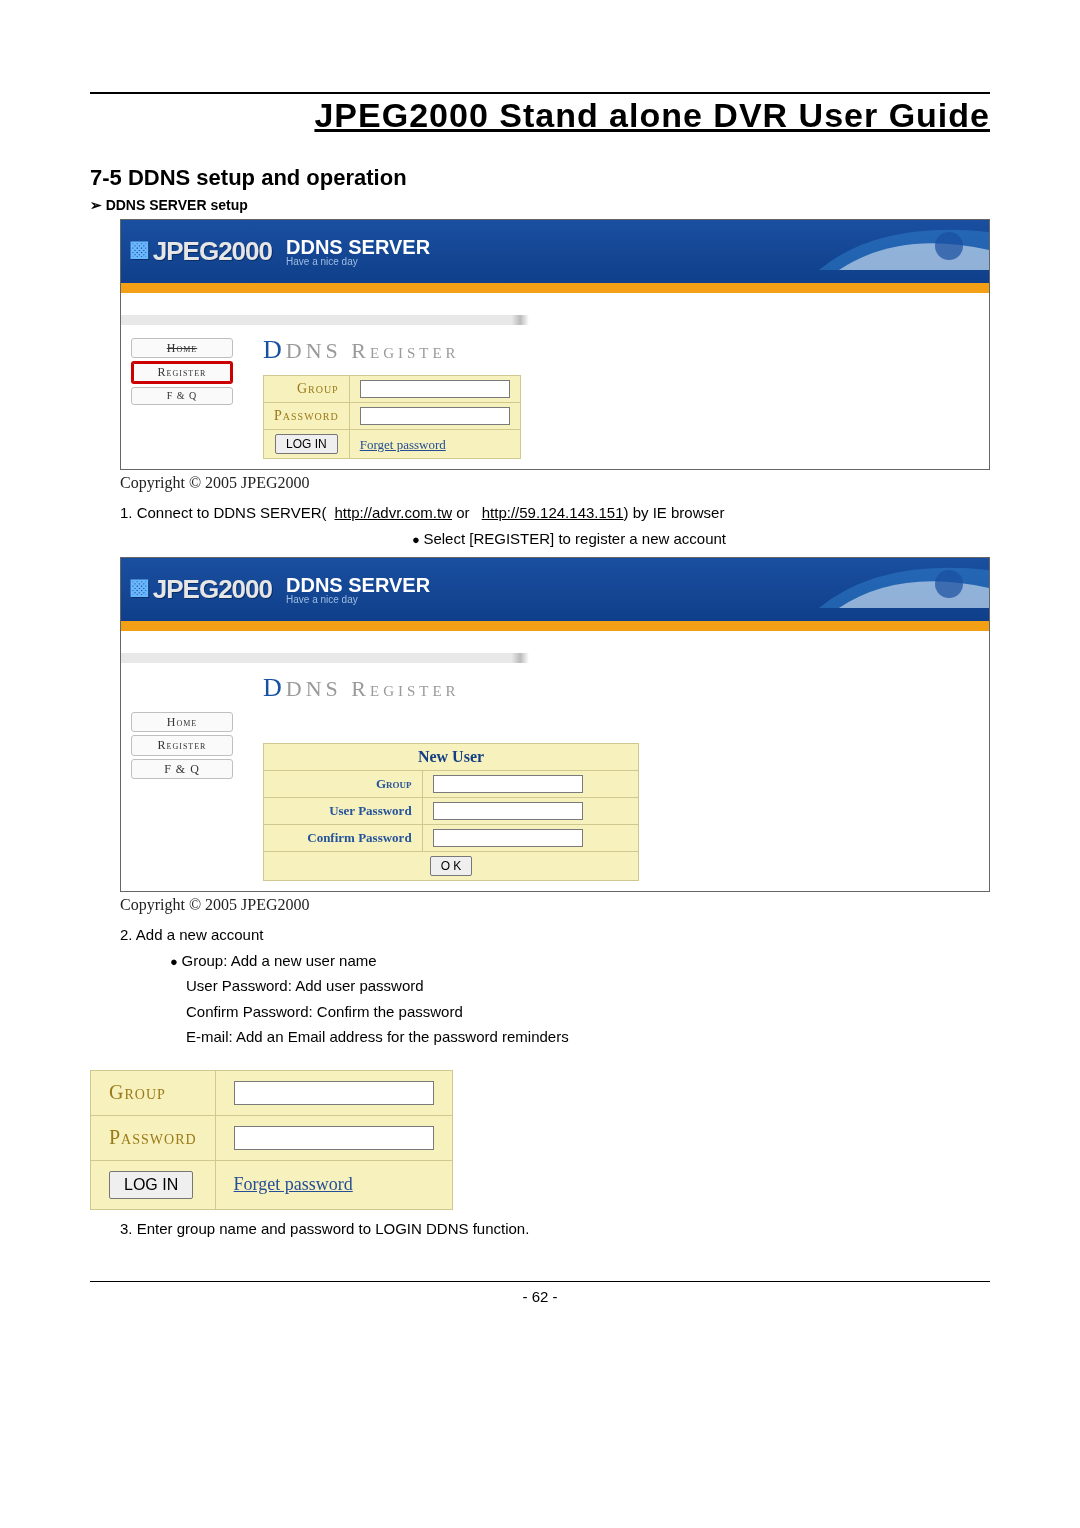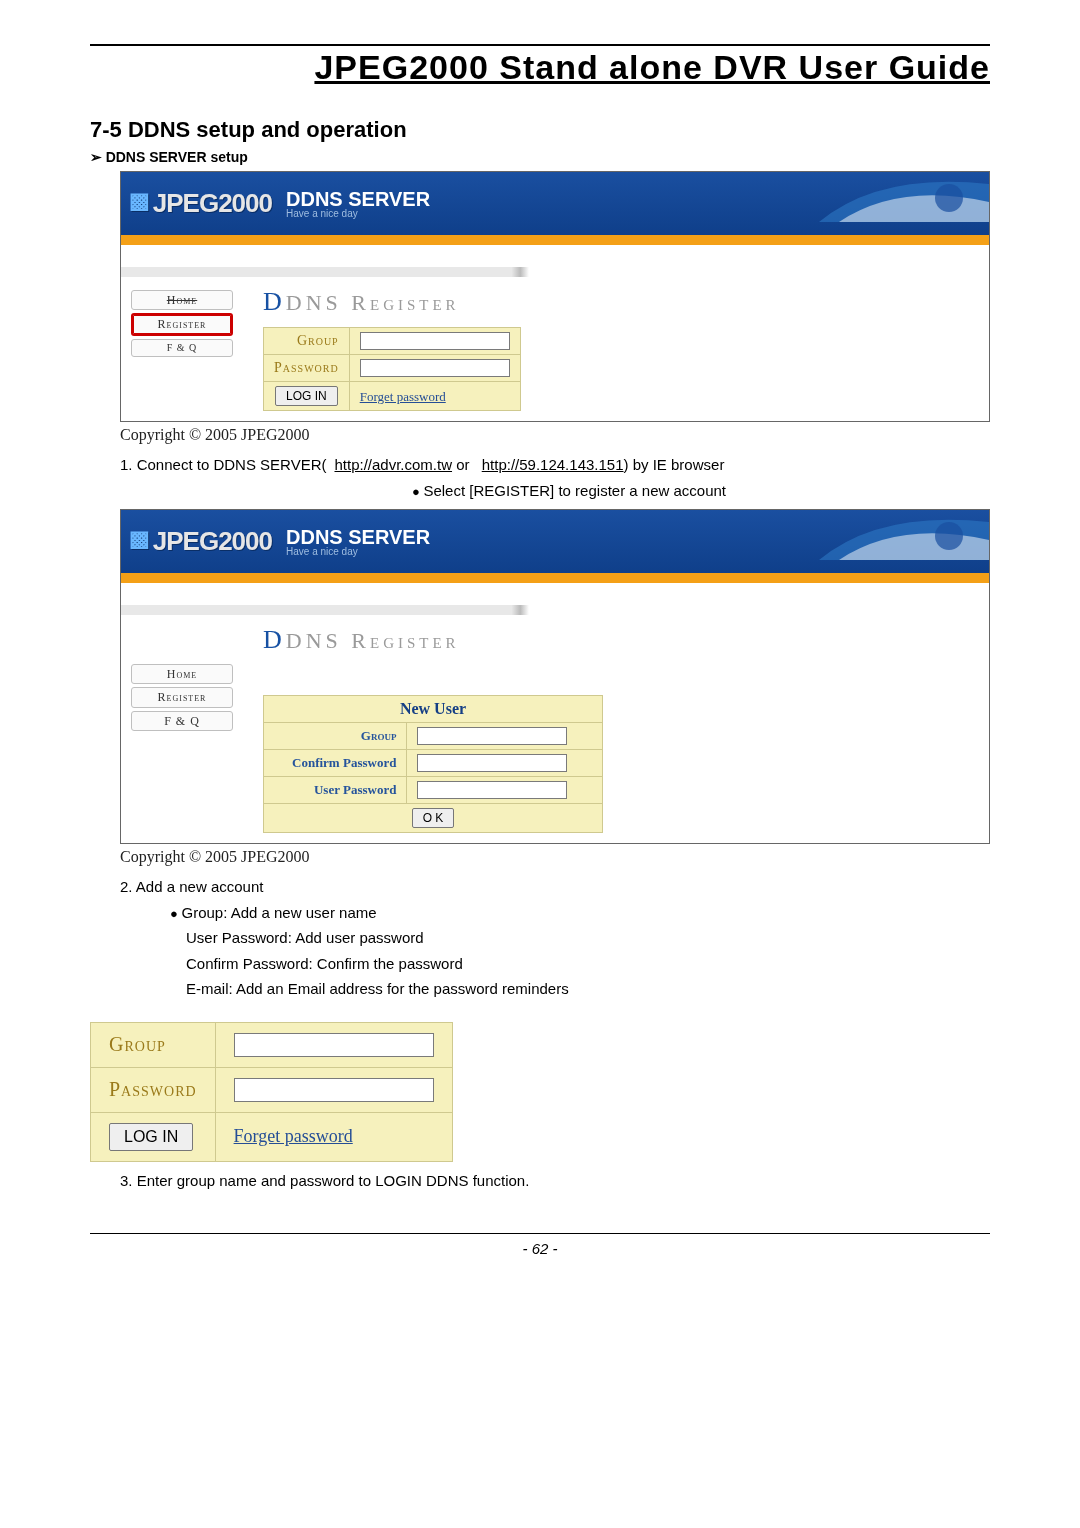--- a/index.html
+++ b/index.html
@@ -6,21 +6,21 @@
     margin: 0;
     padding: 0;
     background: #fff;
     font-family: Arial, Helvetica, sans-serif;
     color: #000;
   }
   .page {
     width: 1080px;
     min-height: 1528px;
     margin: 0 auto;
-    padding: 44px 90px 40px 90px;
+    padding: 92px 90px 40px 90px;
     box-sizing: border-box;
     position: relative;
   }
   .doc-title {
     font-size: 34px;
     font-weight: bold;
     text-align: right;
     text-decoration: underline;
     letter-spacing: 1px;
     border-top: 2px solid #000;
@@ -239,21 +239,21 @@
     padding: 10px 18px;
     font-family: Georgia, "Times New Roman", serif;
   }
   table.big-login td.lbl {
     color: #9a7a1a;
     font-variant: small-caps;
     letter-spacing: 1px;
     font-size: 20px;
   }
   .footer-rule { border-top: 1.5px solid #000; margin-top: 40px; }
-  .page-number { text-align: center; font-size: 15px; margin-top: 6px; font-style: italic; }
+  .page-number { text-align: center; font-size: 15px; margin-top: 6px; }
 </style>
 </head>
 <body>
 
 <div class="page">
 
   <div class="doc-title">JPEG2000  Stand  alone  DVR  User  Guide</div>
 
   <div class="section-heading">7-5 DDNS setup and operation</div>
   <div class="sub-heading arrow">DDNS SERVER setup</div>
@@ -343,39 +343,39 @@
     <div class="banner-body">
       <div class="side-nav" style="margin-top:40px;">
         <div class="nav-btn">Home</div>
         <div class="nav-btn">Register</div>
         <div class="nav-btn">F &amp; Q</div>
       </div>
       <div class="main-col">
         <div class="ddns-reg-title">
           <span class="D">D</span><span>DNS Register</span>
         </div>
-        <table class="ddns-form" style="width:340px;margin-top:40px;">
+        <table class="ddns-form" style="width:376px;margin-top:40px;">
           <tbody>
               <tr>
                 <td colspan="2" class="center">New User</td>
               </tr>
           <tr>
             <td class="lbl-blue" style="font-variant:small-caps;">Group</td>
             <td>
                   <div class="text-input"></div>
                 </td>
           </tr>
           <tr>
-            <td class="lbl-blue">Confirm Password</td>
+            <td class="lbl-blue">User Password</td>
             <td>
                   <div class="text-input"></div>
                 </td>
           </tr>
           <tr>
-            <td class="lbl-blue">User Password</td>
+            <td class="lbl-blue">Confirm Password</td>
             <td>
                   <div class="text-input"></div>
                 </td>
           </tr>
           <tr>
                 <td colspan="2" style="text-align:center;"><button class="btn-login">O K</button></td>
               </tr>
         </tbody>
           </table>
       </div>

